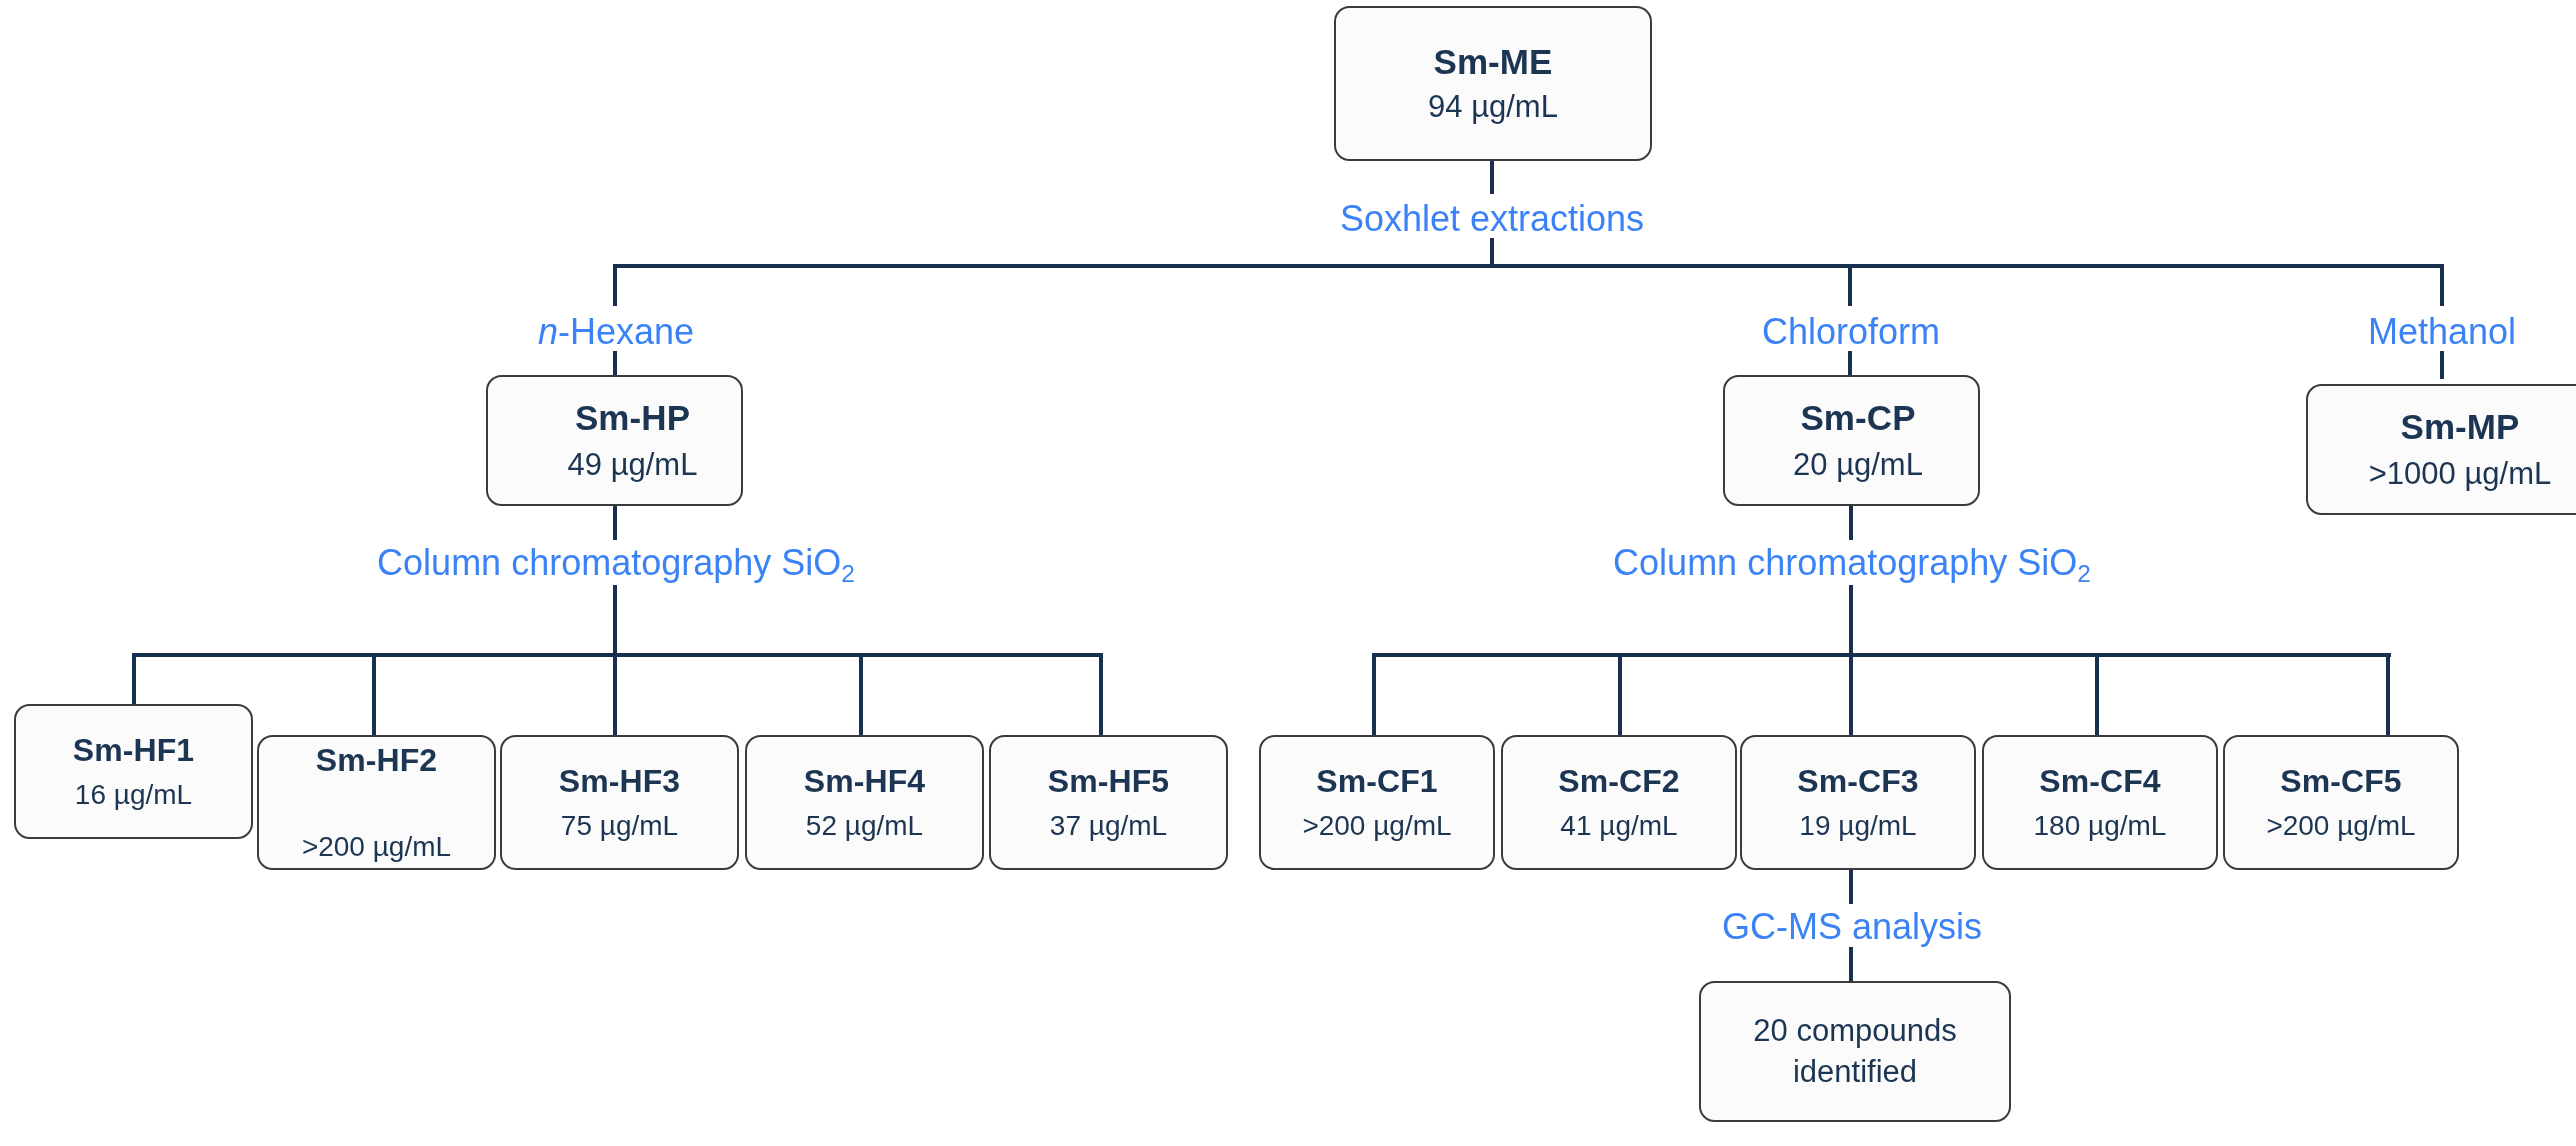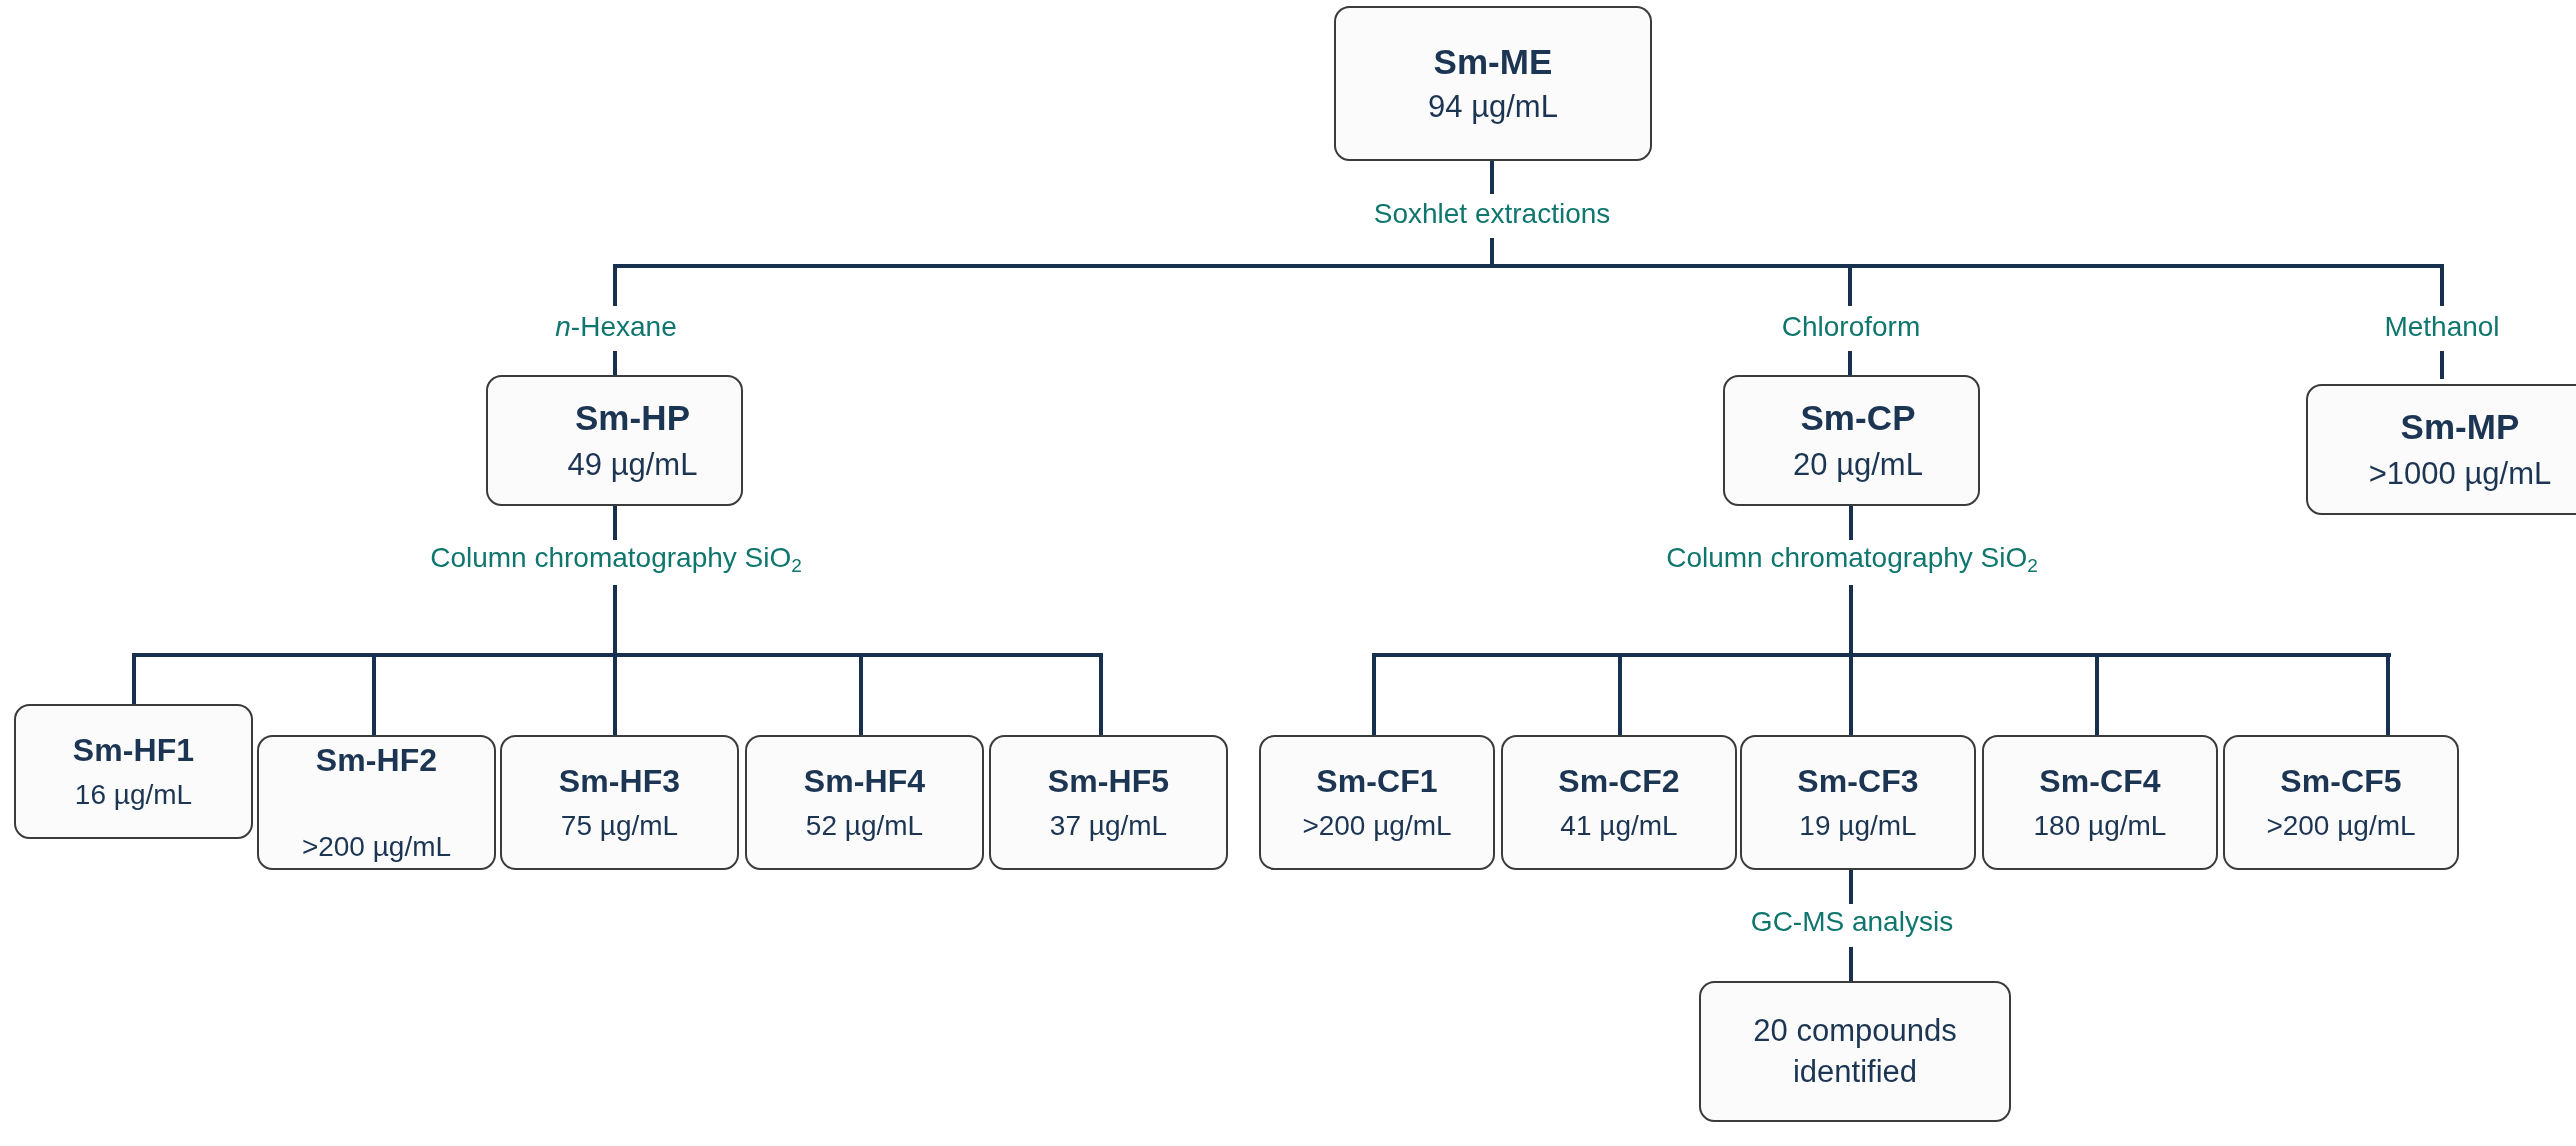--- a/index.html
+++ b/index.html
@@ -70,22 +70,22 @@
   .hline {
     position: absolute;
     height: 4.2px;
     background: #17304f;
     z-index: 1;
   }
 
   
   .edge-label {
     position: absolute;
-    color: #0f766e;
-    font-size: 28px;
+    color: #3b82f6;
+    font-size: 36px;
     white-space: nowrap;
     transform: translateX(-50%);
     z-index: 2;
     text-align: center;
   }
   .edge-label .ital { font-style: italic; }
   .edge-label sub {
     font-size: 0.68em;
     vertical-align: -0.28em;
   }

